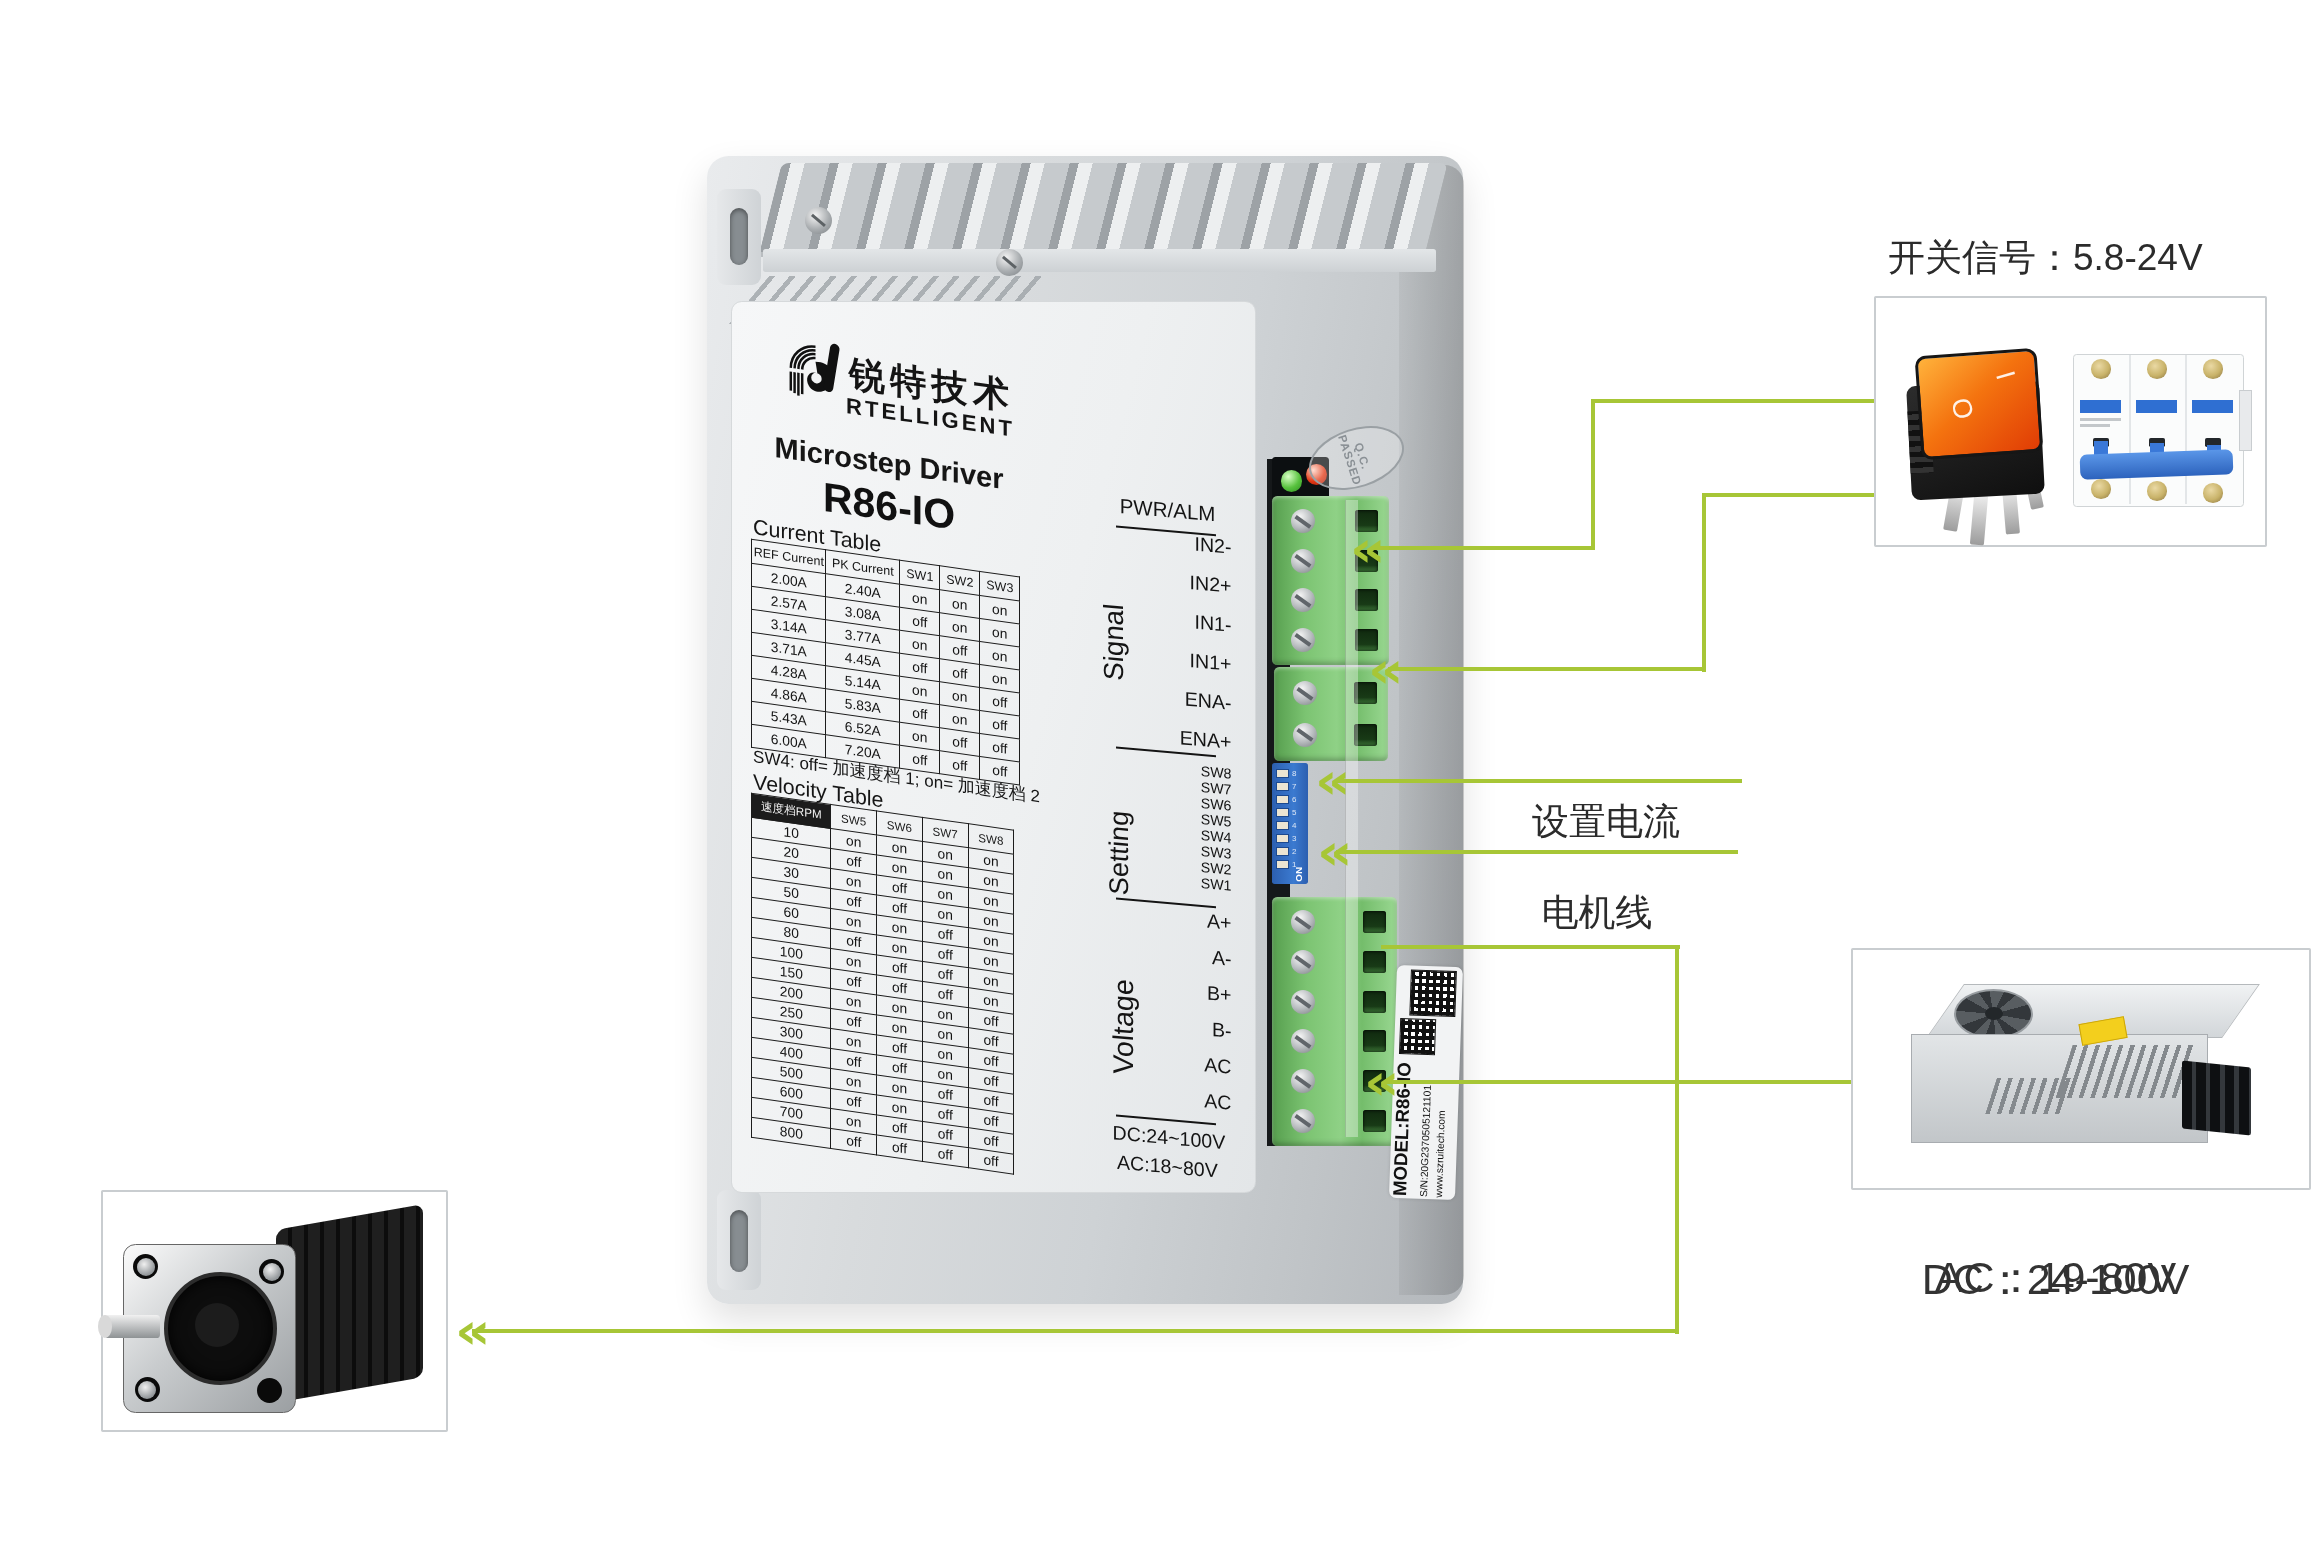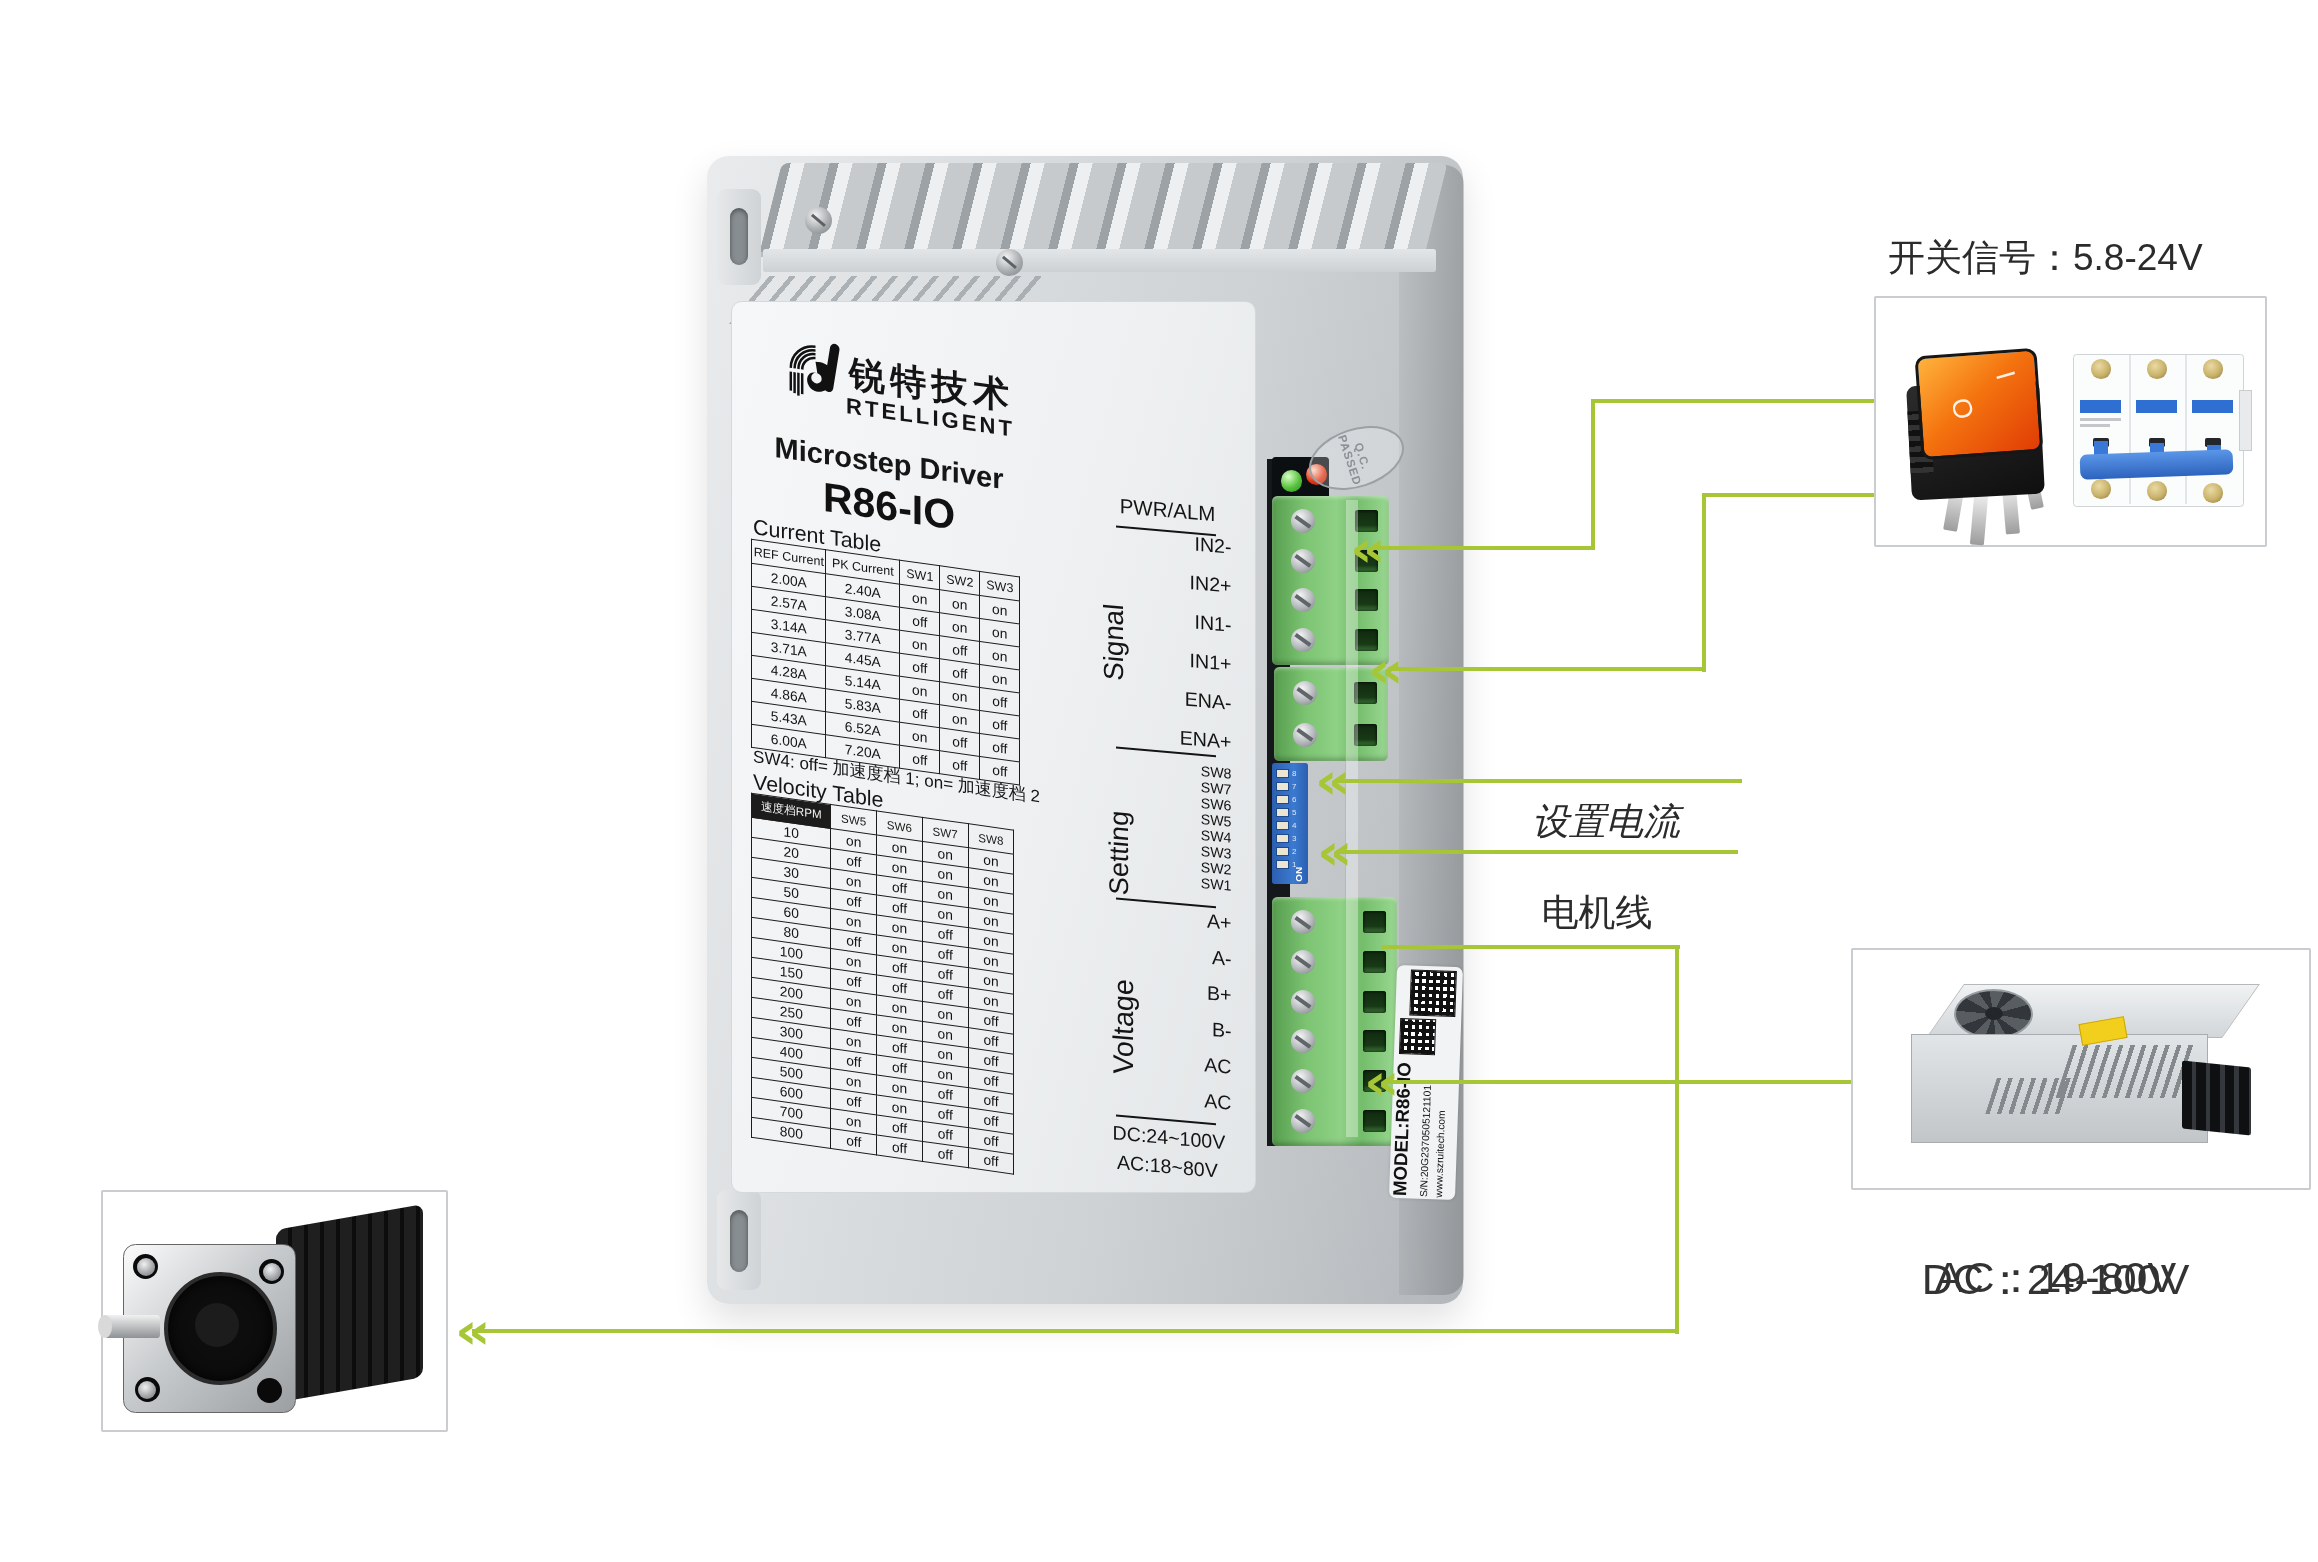--- a/index.html
+++ b/index.html
@@ -588,21 +588,21 @@
   <div class="abs p-top"></div>
   <div class="abs p-fan"></div>
   <div class="abs p-front"></div>
   <div class="abs p-vents"></div>
   <div class="abs p-vents2"></div>
   <div class="abs p-sticker"></div>
   <div class="abs p-comb"></div>
   <div class="abs big-label" style="left:1851px;top:1251px;width:409px;text-align:center;">DC：24-100V</div>
   <div class="abs big-label" style="left:1851px;top:1249px;width:409px;text-align:center;">AC：19-80V</div>
 
-  <div class="abs cn-label" style="left:1459px;top:797px;width:294px;text-align:center;font-style:italic;">设置电流</div>
+  <div class="abs cn-label" style="left:1459px;top:797px;width:294px;text-align:center;">设置电流</div>
   <div class="abs cn-label" style="left:1459px;top:888px;width:276px;text-align:center;">电机线</div>
 
   <div class="abs pbox" style="left:101px;top:1190px;width:343px;height:238px;"></div>
   <div class="abs m-body"></div>
   <div class="abs m-plate">
     <div class="abs m-hole" style="left:9px;top:9px;">
       <div class="m-holescrew"></div>
       </div>
     <div class="abs m-hole" style="left:135px;top:14.2px;">
       <div class="m-holescrew"></div>

